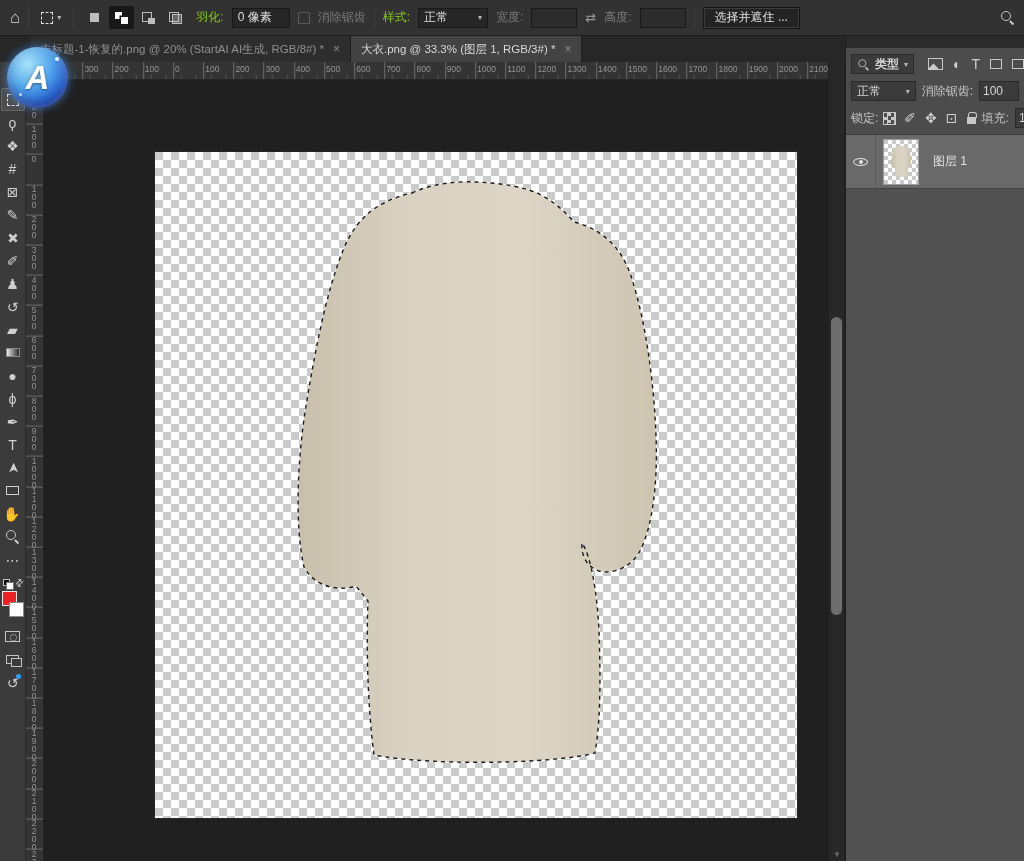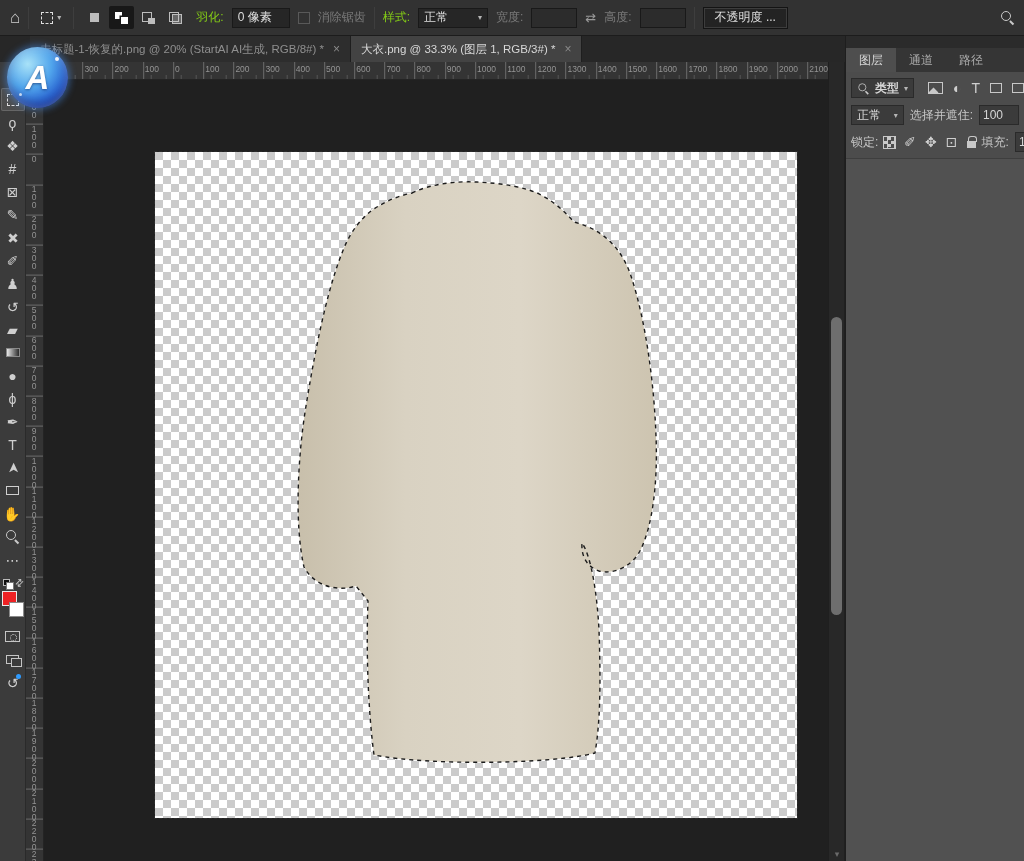--- a/index.html
+++ b/index.html
@@ -182,21 +182,21 @@
     <div class="ob-select">
       <span>正常</span>
       <span class="chev">▾</span>
     </div>
     <span class="ob-label dim">宽度:</span>
     <input class="ob-input dim" value="" style="">
     <span class="swap">⇄</span>
     <span class="ob-label dim">高度:</span>
     <input class="ob-input dim" value="" style="">
     <div class="vdiv"></div>
-    <button class="mask-btn">不透明度 ...</button>
+    <button class="mask-btn">选择并遮住 ...</button>
     <div class="ob-spacer"></div>
     <span class="mag"></span>
   </div>
 
   <div class="tab-row" id="tab-row">
       <div class="doc-tab">
         <span class="tab-title">未标题-1-恢复的.png @ 20% (StartAI AI生成, RGB/8#) *</span>
         <span class="tab-close">×</span>
       </div>
       <div class="doc-tab active">
@@ -359,63 +359,71 @@
     </div>
 
     <div class="scrollbar">
       <div class="sb-thumb"></div>
       <div class="sb-arrow">▾</div>
     </div>
   </div>
 
   <div class="right-panel">
     <div class="rp-topstrip"></div>
-    <div class="rp-tabs" id="rp-tabs">
-        <div class="rp-tab active">图层</div>
-        <div class="rp-tab">通道</div>
-        <div class="rp-tab">路径</div>
-      </div>
     <div class="rp-body">
       <div class="rp-row">
         <div class="rp-select type-select">
           <span class="mag" style="transform:scale(.8)"></span>
           <span class="grow">类型</span>
           <span class="chev">▾</span>
         </div>
         <div class="filter-icons" id="filter-icons">
             <span class="pi-pic"></span>
             <span class="glyph">◐</span>
             <span class="glyph">T</span>
             <span class="pi-rect"></span>
             <span class="pi-rect"></span>
           </div>
       </div>
       <div class="rp-row">
         <div class="rp-select blend-select">
           <span>正常</span>
           <span class="chev">▾</span>
         </div>
-        <span>选择并遮住:</span>
+        <span>消除锯齿:</span>
         <div class="rp-valbox">
             <span>100</span>
           </div>
       </div>
       <div class="rp-row">
         <span>锁定:</span>
         <div class="lock-icons" id="lock-icons">
             <span class="li-checker"></span>
             <span class="glyph">✐</span>
             <span class="glyph">✥</span>
             <span class="glyph">⊡</span>
             <span class="li-lock"></span>
           </div>
         <span>填充:</span>
         <div class="rp-valbox">
             <span>100</span>
           </div>
+      </div>
+    </div>
+    <div class="layer-list">
+      <div class="layer-row">
+        <div class="eye-cell">
+          <span class="eye"></span>
+        </div>
+        <div class="layer-thumb">
+          <svg width="34" height="44" viewBox="0 0 642 666" preserveAspectRatio="xMidYMid meet">
+            <use href="#coat-sym" width="642" height="666"></use>
+          </svg>
+        </div>
+        <span class="layer-name">图层 1</span>
       </div>
     </div>
   </div>
 
   <div class="logo">
     <span class="logo-a">A</span>
   </div>
 </div>
 
 <svg class="hidden-defs" aria-hidden="true">

